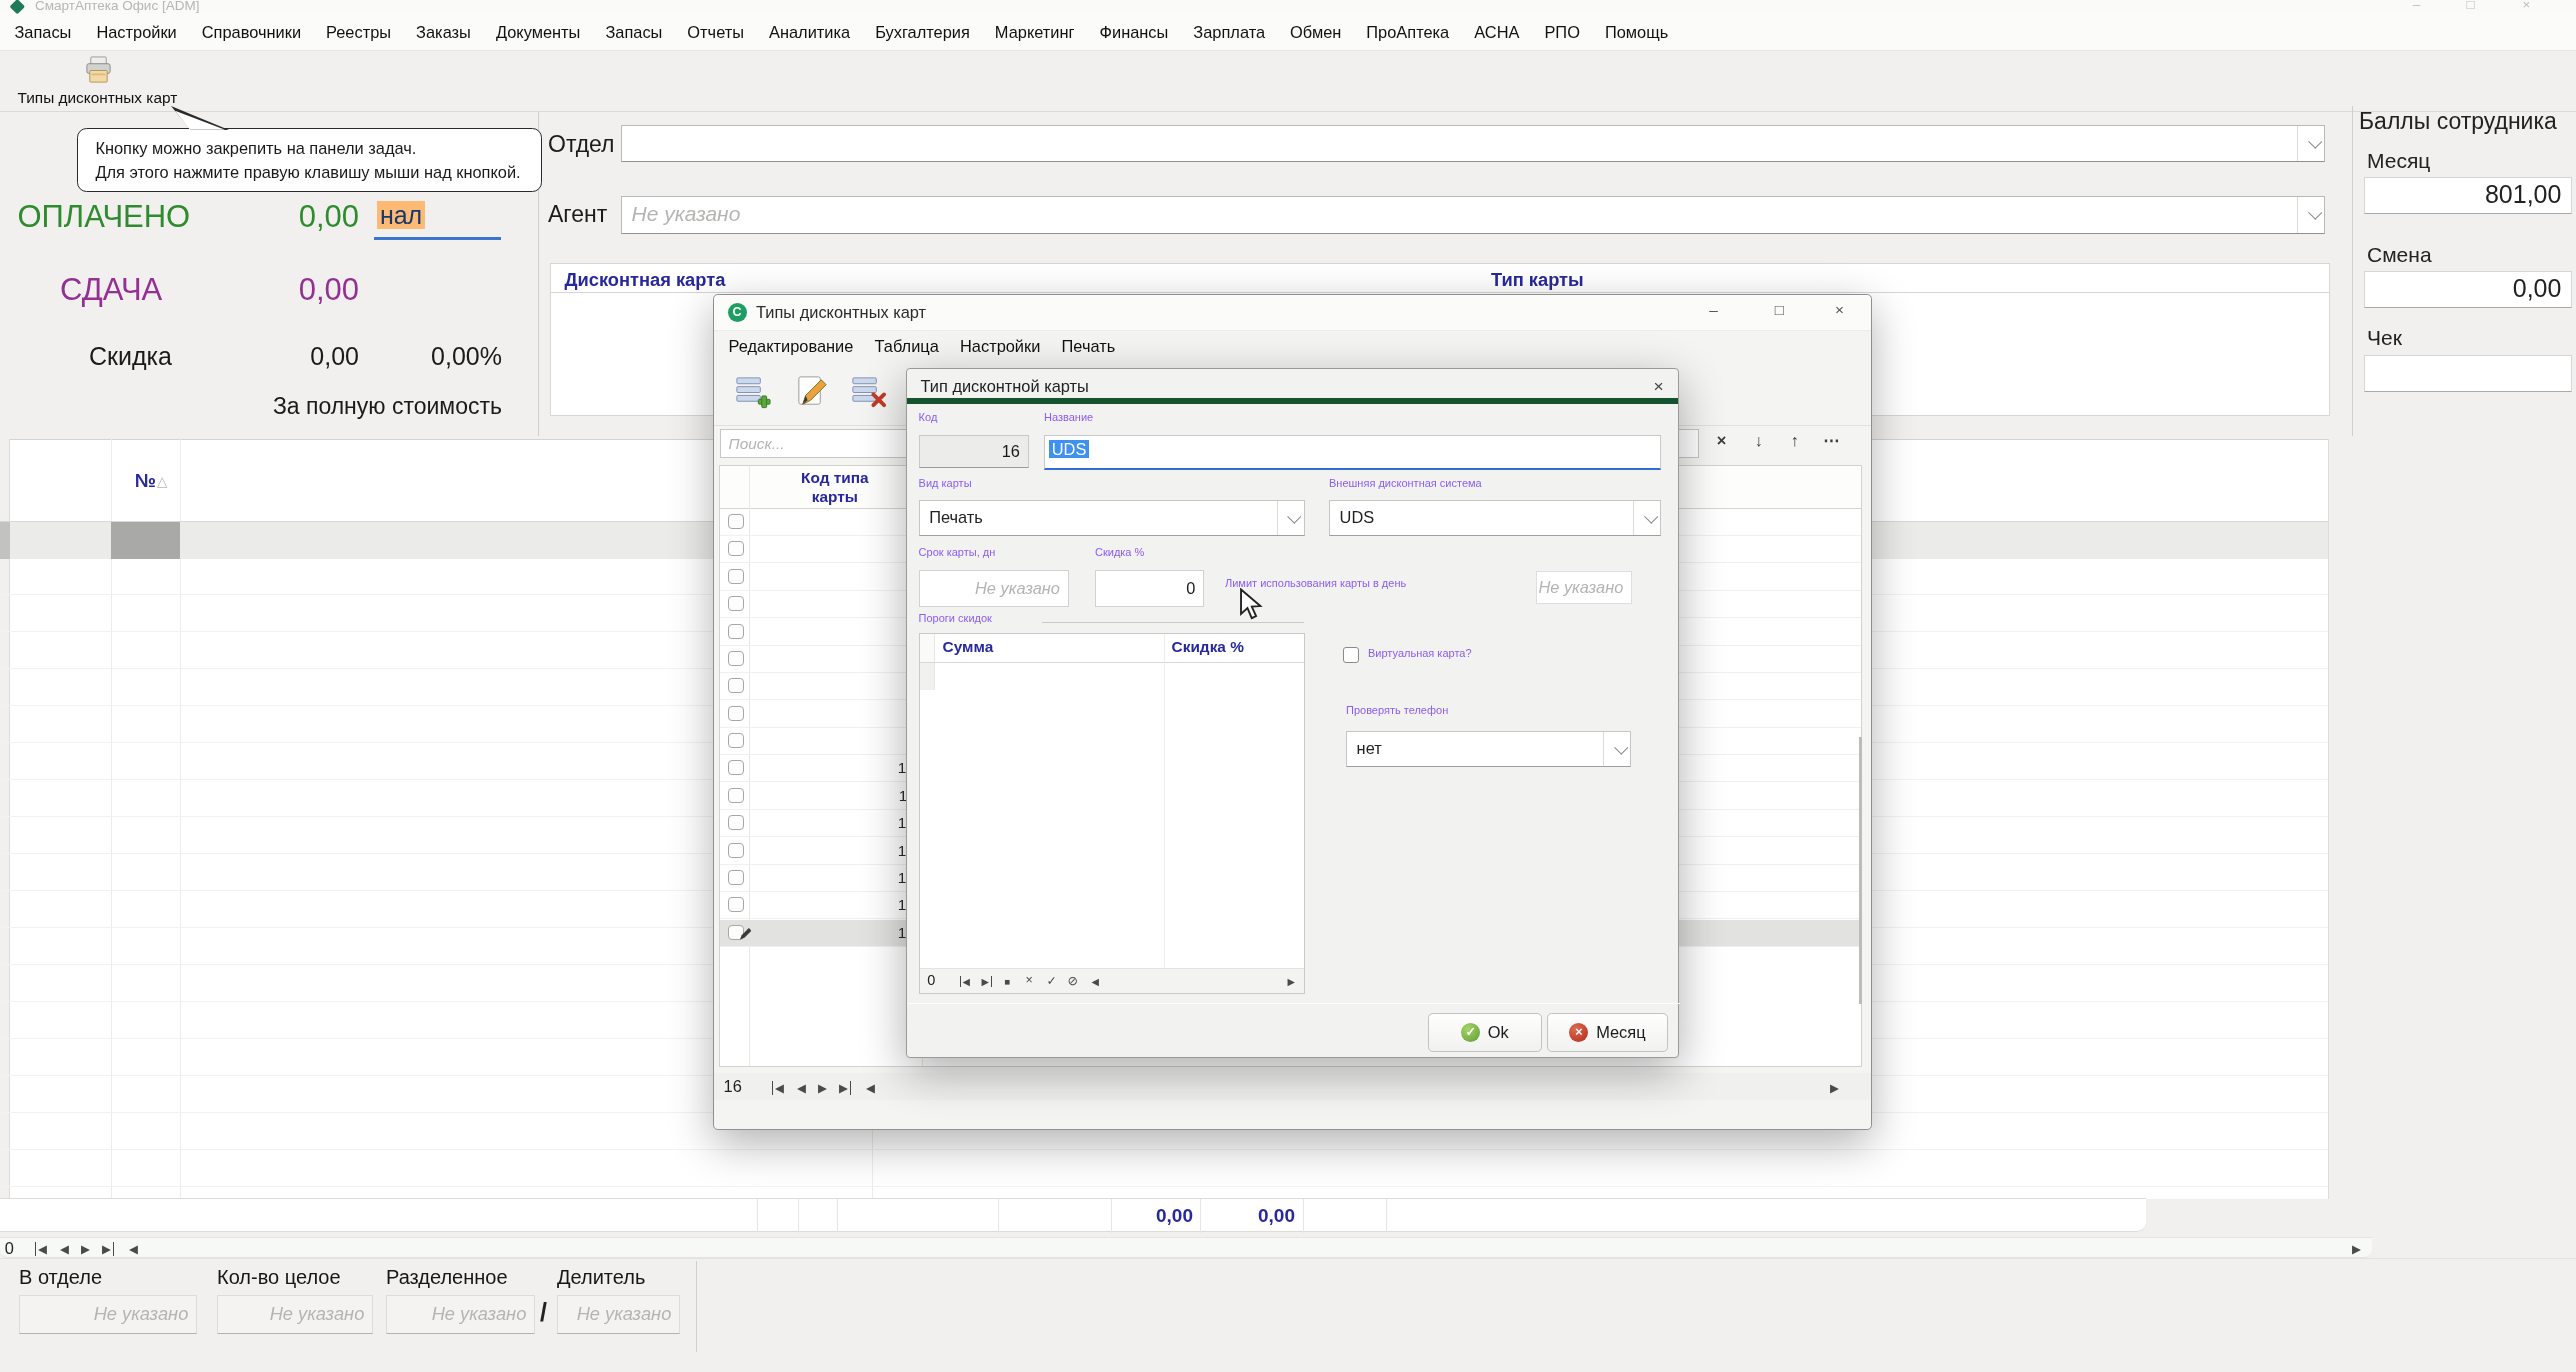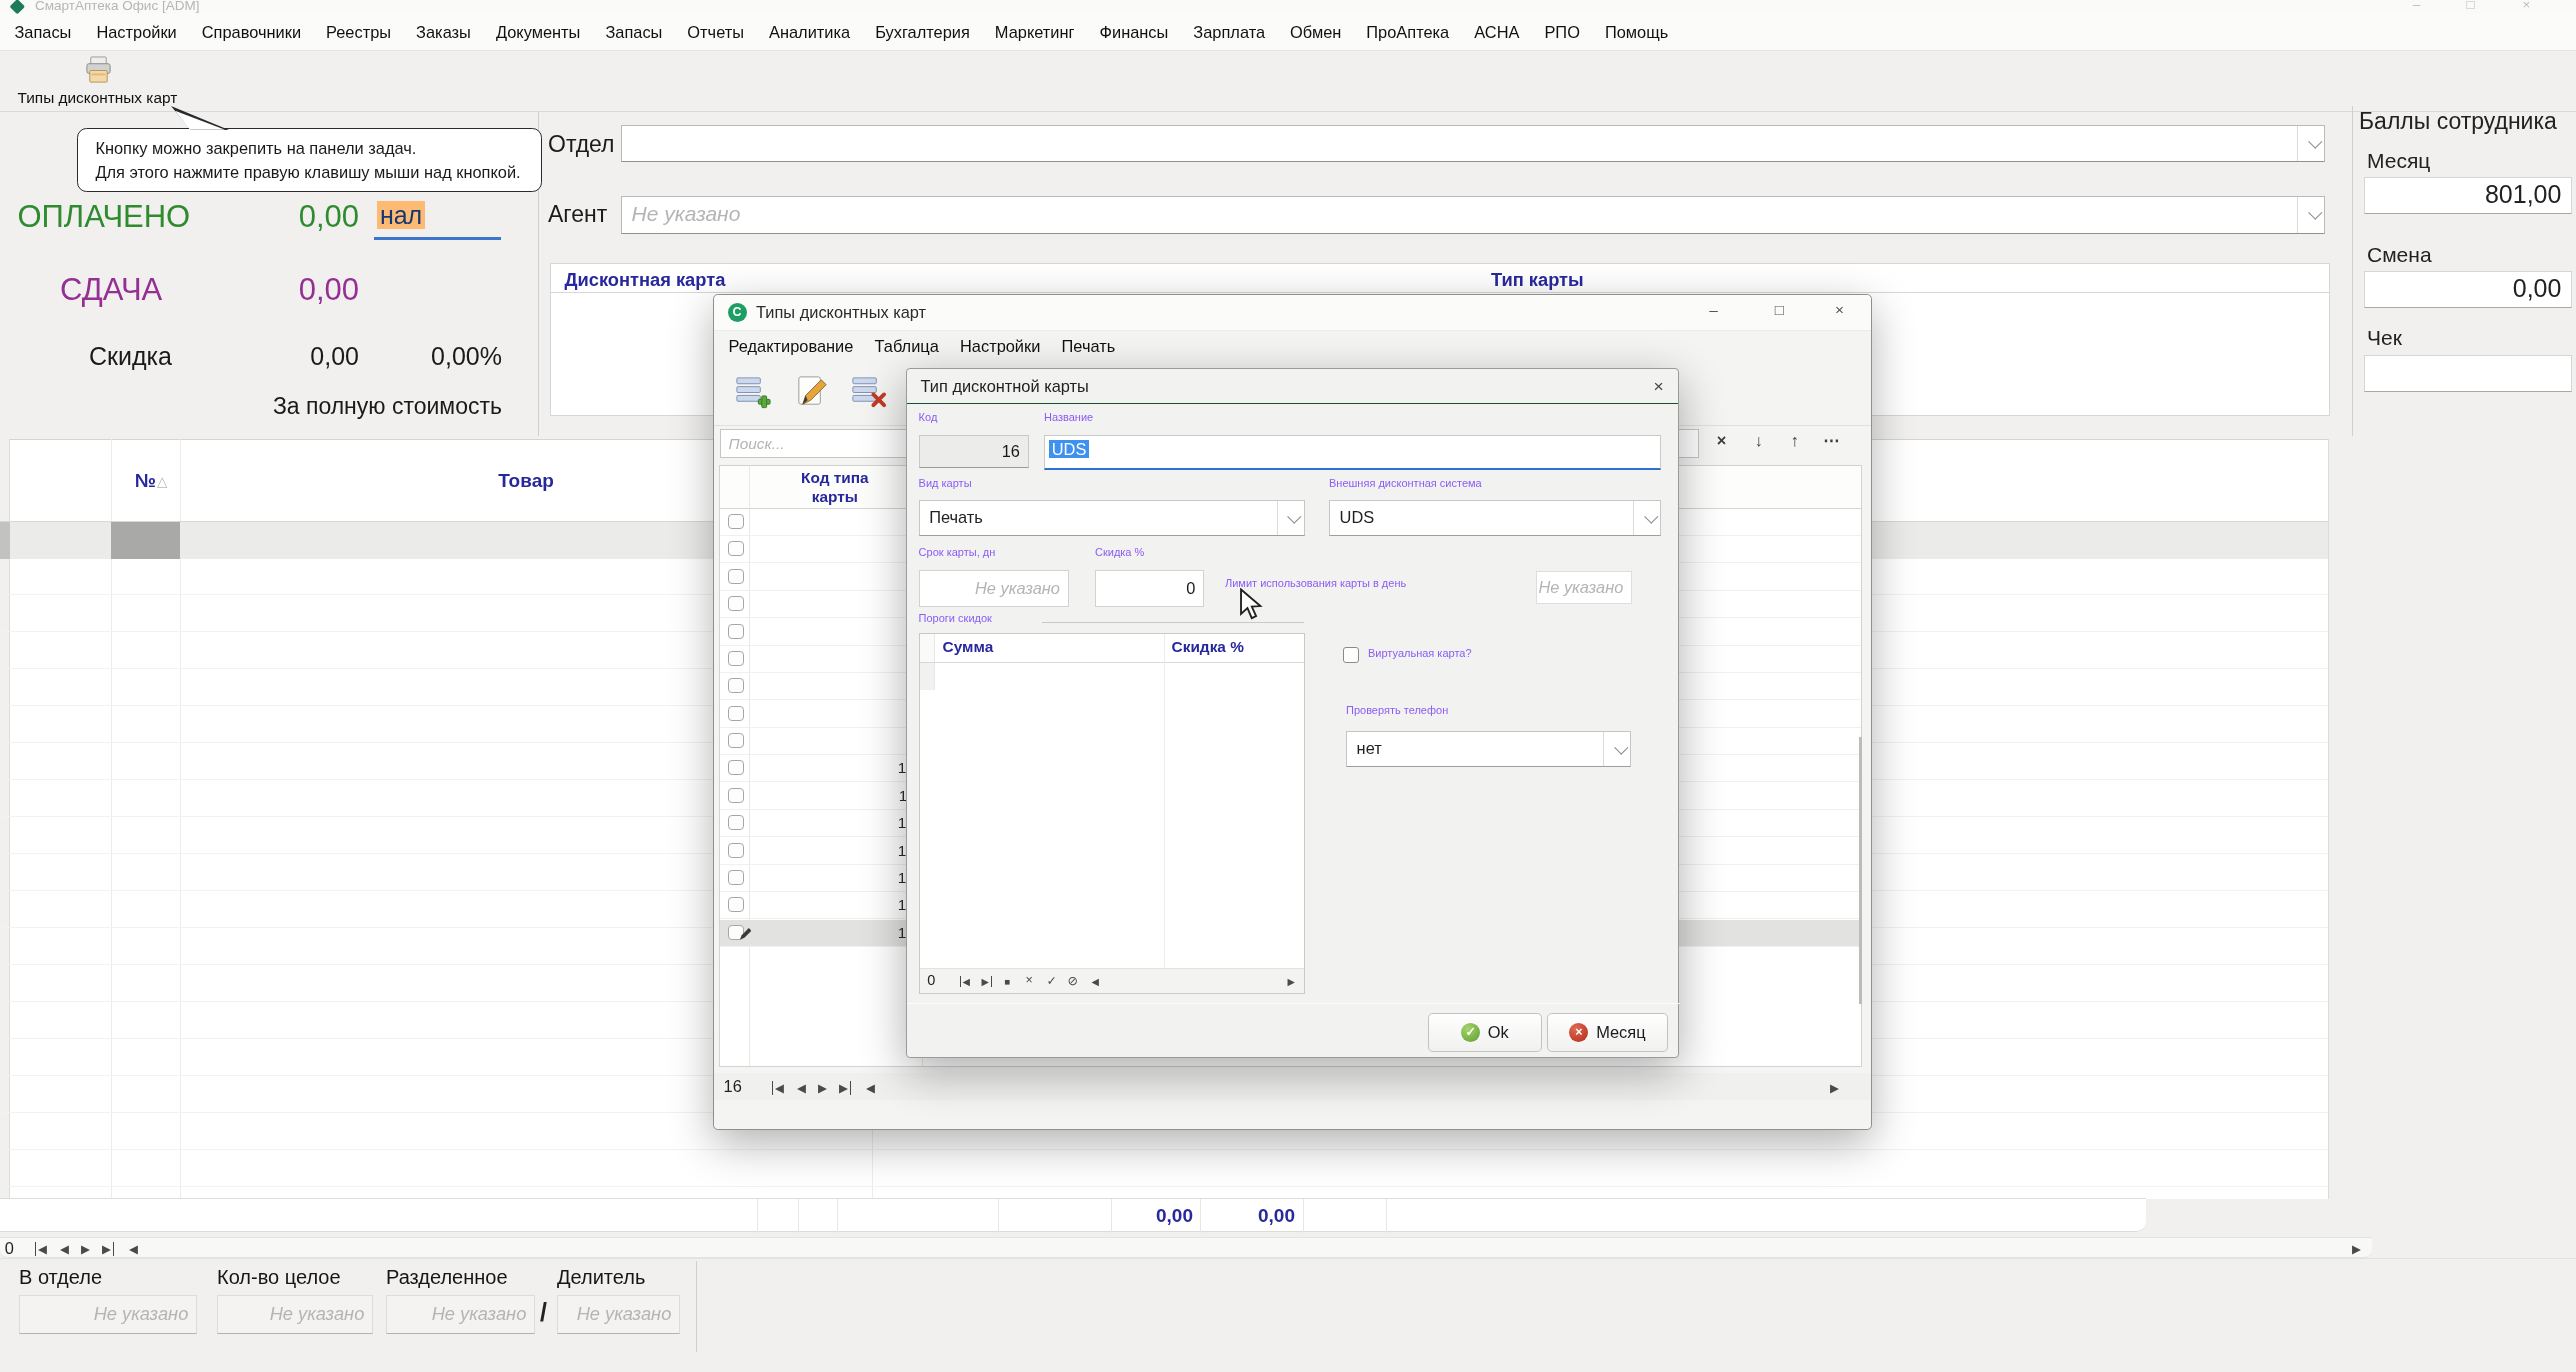--- a/index.html
+++ b/index.html
@@ -105,21 +105,21 @@
 .ct-row{position:absolute;left:0;width:100%;height:27px;border-bottom:1px solid #f0f0ee}
 .ct-row-sel{background:#e2e2e0}
 .ct-cb{position:absolute;left:8.7px;top:4.8px;width:15.4px;height:15.4px;border:1.9px solid #a6a6a4;border-radius:3.9px;background:#fdfdfd}
 .ct-code{position:absolute;left:29px;top:3.9px;width:166px;text-align:right;font-size:15.4px;color:#2b2b2b}
 .ct-pencil{position:absolute;left:19px;top:6.7px}
 .ctw-thumb{left:1145px;top:442px;width:2.9px;height:267px;background:#bcbcba}
 .ctw-nav{left:0;top:778px;width:100%;height:27px;background:#f0f0ef}
 
 
 .ctd{left:906px;top:368px;width:773px;height:690px;background:#f2f2f1;border:1px solid #9a9a98;border-radius:3.9px;box-shadow:0 13.5px 46px rgba(0,0,0,.32);z-index:60}
-.ctd-title{left:0;top:0;width:100%;height:35px;border-bottom:1px solid #14532d}
+.ctd-title{left:0;top:0;width:100%;height:35px;border-bottom:6px solid #14532d}
 .ctd-title-text{left:13.5px;top:7.7px;font-size:16.4px;color:#222}
 .ctd-close{left:738px;top:6.7px;width:27px;text-align:center;font-size:17.4px;color:#444}
 .dlabel{font-size:11px;color:#8b5cf6}
 .dfield{background:#fff;border:1px solid #c9c9c7;font-size:16.4px}
 .dfield-ro{background:#ececea;border:1px solid #c9c9c7;border-bottom:1.9px solid #9a9a98;font-size:16.4px;text-align:right;padding-right:7.7px}
 .name-field{border-bottom:2.9px solid #2f6fd4}
 .sel-text{background:#3e91ef;color:#fff;padding:0 2.9px;font-size:16.4px}
 .dcombo{background:#fff;border:1px solid #c6c6c4;border-bottom-color:#9e9e9c}
 .dcombo .combo-text{font-size:16.4px;line-height:32px}
 .dinput{background:#fff;border:1px solid #d2d2d0;font-size:16.4px;text-align:right;padding-right:7.7px}
@@ -232,21 +232,20 @@
   <div class="abs pts-input" style="left:2364px;top:355px;width:208px;height:37px"></div>
 
   <div class="abs pt-bg"></div>
   <div class="abs pt-selcol"></div>
   <div class="abs colline" style="left:111px;top:439px;height:760px"></div>
   <div class="abs colline" style="left:180px;top:439px;height:760px"></div>
   <div class="abs colline" style="left:872px;top:439px;height:760px"></div>
   <div class="abs colline" style="left:2328px;top:439px;height:760px;background:#dcdcda"></div>
   <div class="abs pt-hdr" style="left:111px;top:470px;width:69px">№</div>
   <div class="abs sort-glyph" style="left:157px;top:473px">△</div>
-  <div class="abs pt-hdr" style="left:180px;top:470px;width:692px">Товар</div>
   <div class="abs" style="left:0;top:521px;width:2328px;height:1px;background:#d8d8d6"></div>
   <div class="abs row-sel" style="left:0;top:522px;width:2328px;height:37px">
     <div class="abs" style="left:0;top:0;width:9.6px;height:37px;background:#c2c2c0"></div>
     <div class="abs" style="left:111px;top:0;width:69px;height:37px;background:#a9a9a8"></div>
   </div>
   <div class="abs rowlines" style="left:0;top:558px;width:2328px;height:636px"></div>
 
   <div class="abs totals">
     <div class="tline" style="left:757px"></div>
       <div class="tline" style="left:798px"></div>

